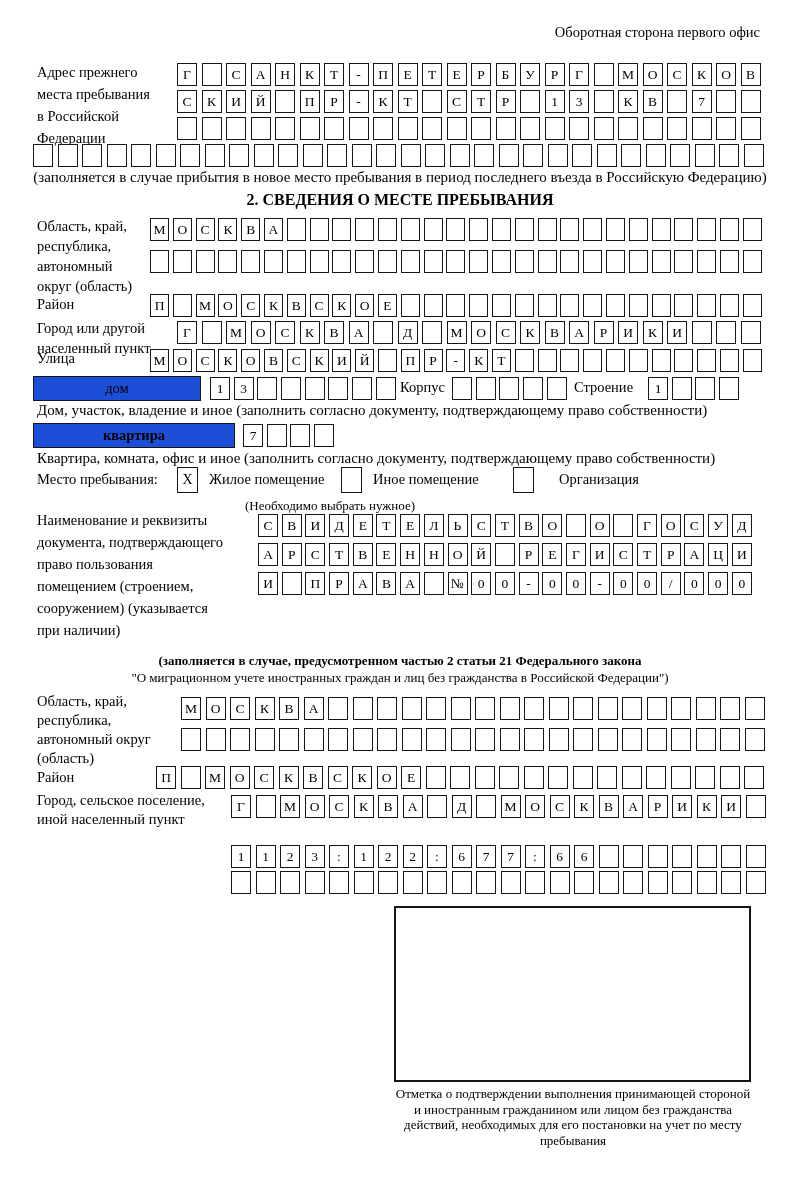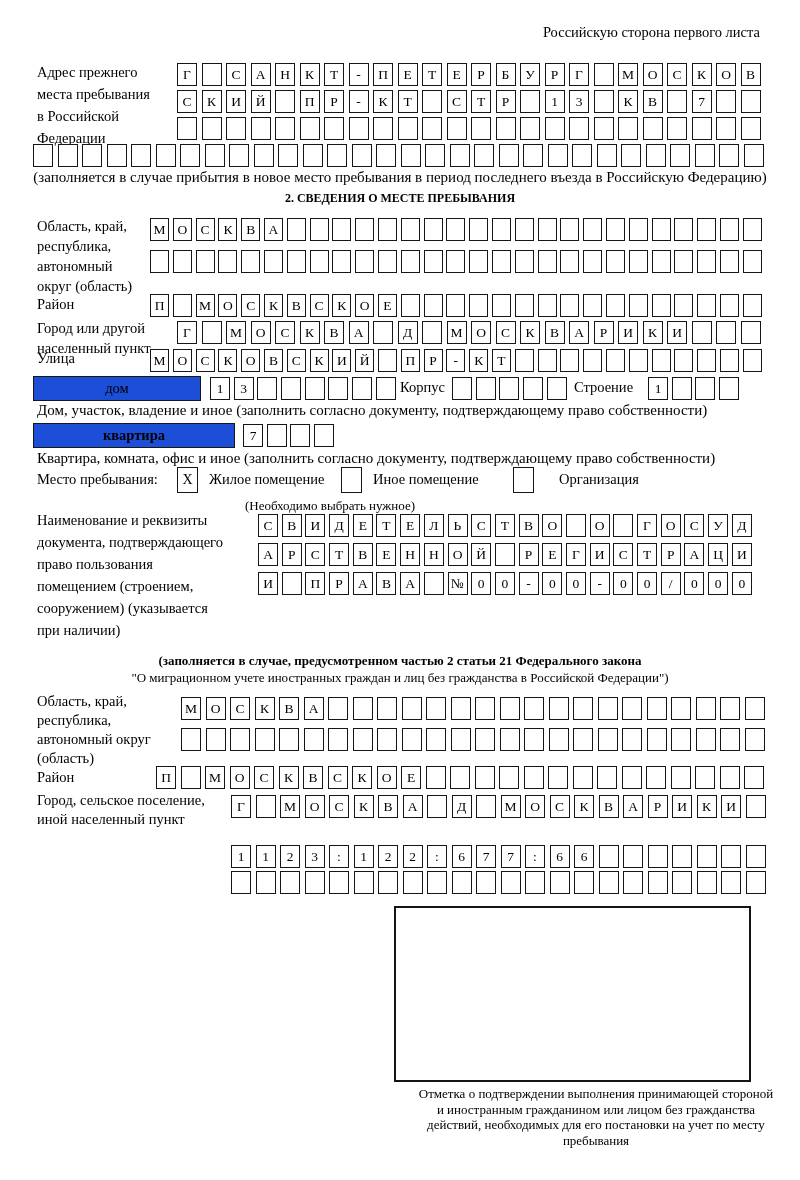--- a/index.html
+++ b/index.html
@@ -5,41 +5,41 @@
   html,body{margin:0;padding:0;background:#fff;}
   .page{position:relative;width:800px;height:1180px;background:#ffffff;color:#000;
         font-family:"Liberation Serif","DejaVu Serif",serif;overflow:hidden;}
   .abs{position:absolute;}
   .lbl{font-size:14.5px;}
   .lh23{line-height:22px;}
   .lh20{line-height:20px;}
   .lh19{line-height:19px;}
   .cap{font-size:15px;white-space:nowrap;}
   .center{left:0;width:800px;text-align:center;}
-  .title{font-weight:bold;font-size:12px;}
+  .title{font-weight:bold;font-size:16px;}
   .cellrow{display:flex;}
   .cell{flex:0 0 auto;width:20px;height:23px;border:1.8px solid #161616;box-sizing:border-box;
         display:flex;align-items:center;justify-content:center;font-size:13.5px;background:#fff;}
   .big{gap:4.5px;}
   .med{gap:3.7px;}
   .sm{gap:3.8px;}
   .sm .cell{width:19px;}
   .cb{position:absolute;width:21px;height:26px;border:1.8px solid #161616;box-sizing:border-box;
       display:flex;align-items:center;justify-content:center;font-size:14px;background:#fff;}
   .wordbox{position:absolute;border:1.8px solid #161616;box-sizing:border-box;
       display:flex;align-items:center;justify-content:center;font-size:14.5px;background:#1d4ed8;}
   .stampbox{position:absolute;border:2px solid #141414;box-sizing:border-box;background:#fff;}
   .nowrap{white-space:nowrap;}
 </style>
 </head>
 <body>
 
 <div class="page">
 
-  <div class="abs lbl nowrap" style="top:24px;right:40px;">Российскую сторона первого листа</div>
+  <div class="abs lbl nowrap" style="top:24px;right:40px;">Оборотная сторона первого офис</div>
 
   <div class="abs lbl lh23" style="left:37px;top:61px;width:122px;">Адрес прежнего места пребывания в Российской Федерации</div>
   <div class="abs cellrow big" style="left:177px;top:63px;">
       <span class="cell">Г</span>
       <span class="cell"></span>
       <span class="cell">С</span>
       <span class="cell">А</span>
       <span class="cell">Н</span>
       <span class="cell">К</span>
       <span class="cell">Т</span>
@@ -571,15 +571,15 @@
       <span class="cell"></span>
       <span class="cell"></span>
       <span class="cell"></span>
       <span class="cell"></span>
       <span class="cell"></span>
       <span class="cell"></span>
       <span class="cell"></span>
     </div>
 
   <div class="stampbox" style="left:394px;top:906px;width:357px;height:176px;"></div>
-  <div class="abs" style="left:414px;top:1086px;width:364px;text-align:center;font-size:13px;line-height:15.5px;">Отметка о подтверждении выполнения принимающей стороной и иностранным гражданином или лицом без гражданства действий, необходимых для его постановки на учет по месту пребывания</div>
+  <div class="abs" style="left:391px;top:1086px;width:364px;text-align:center;font-size:13px;line-height:15.5px;">Отметка о подтверждении выполнения принимающей стороной и иностранным гражданином или лицом без гражданства действий, необходимых для его постановки на учет по месту пребывания</div>
 
 </div>
 
 </body></html>

